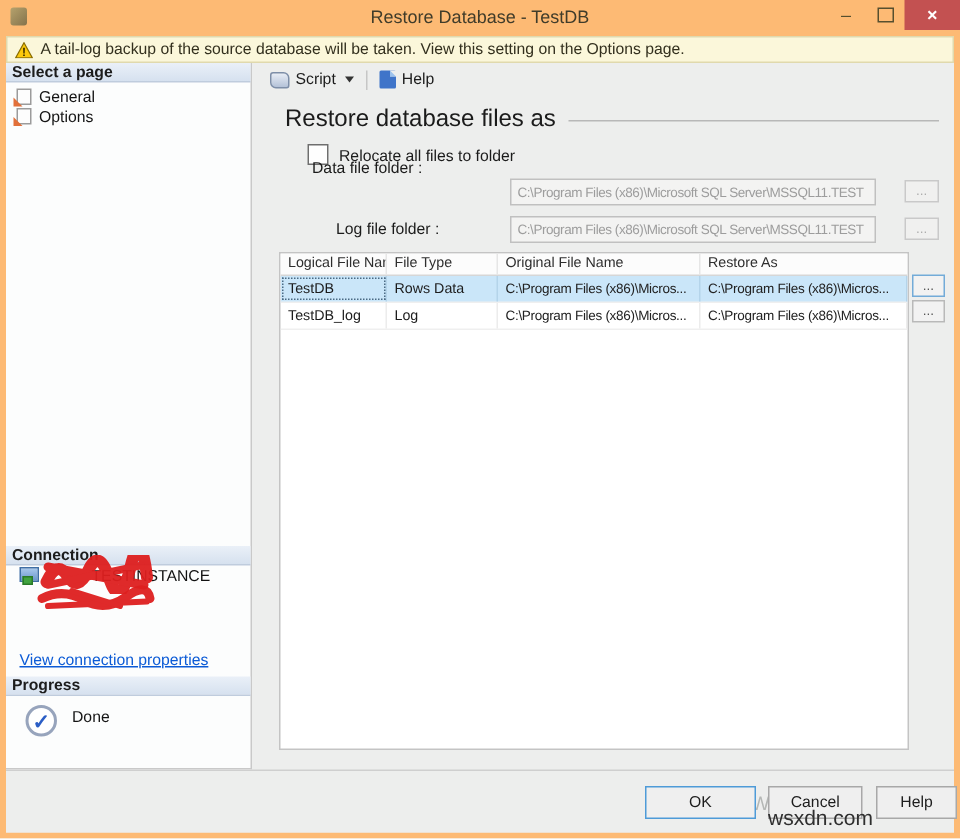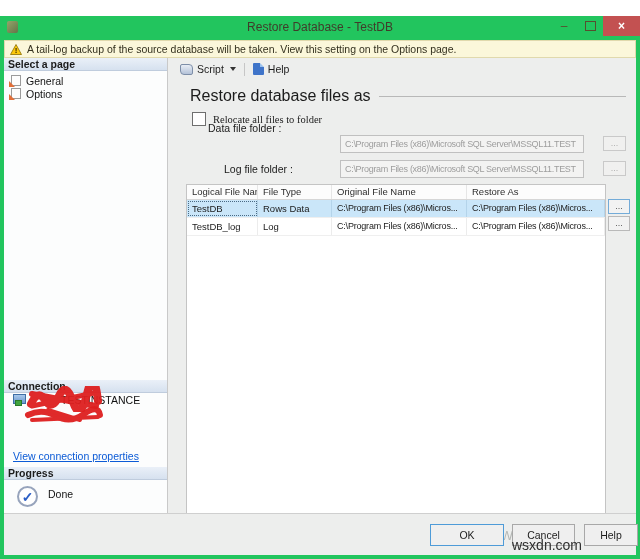--- a/index.html
+++ b/index.html
@@ -1,21 +1,21 @@
 <!DOCTYPE html>
 <html><head>
 <meta charset="utf-8">
 <style>
   html,body{margin:0;padding:0;}
   body{
     width:640px;height:559px;overflow:hidden;position:relative;
     font-family:"Liberation Sans",sans-serif;
     -webkit-font-smoothing:antialiased;
   }
-  .window{position:absolute;inset:0;background:#22c55e;margin-top:16px;}
+  .window{position:absolute;inset:0;background:#fdba74;}
 
   
   .titlebar{position:absolute;left:0;top:0;right:0;height:23px;}
   .window-icon{position:absolute;left:7px;top:5px;width:11px;height:12px;
     background:linear-gradient(135deg,#a99e6c,#6f6644);border-radius:2px;opacity:.85;}
   .window-title{position:absolute;left:0;right:0;top:0;height:23px;line-height:23px;
     text-align:center;font-size:12px;color:#403c2a;}
   .win-controls{position:absolute;right:0;top:0;height:20px;display:flex;}
   .win-btn{width:26px;height:20px;display:flex;align-items:center;justify-content:center;
     font-size:12px;color:#564f2e;cursor:default;}
@@ -74,22 +74,22 @@
     border-top:4px solid #333;margin-left:2px;}
   .tb-sep{width:1px;height:13px;background:#c6c6c6;margin:0 3px;}
   .help-icon{width:11px;height:12px;background:#3f74c9;border-radius:1px;position:relative;}
   .help-icon::after{content:"";position:absolute;right:0;top:0;
     border-top:4px solid #edeeed;border-left:4px solid #9cc2ee;}
 
   .group-row{position:absolute;left:21px;right:10px;top:29px;display:flex;align-items:center;
     gap:8px;font-size:16px;color:#1b1b1b;}
   .hline{flex:1;height:1px;background:#b8b8b8;}
 
-  .checkbox-row{position:absolute;left:23px;top:54px;display:flex;align-items:center;gap:7px;
-    font-size:10.5px;color:#1b1b1b;font-family:Liberation Serif, serif;}
+  .checkbox-row{position:absolute;left:36px;top:54px;display:flex;align-items:flex-end;gap:7px;
+    font-size:10.5px;color:#1b1b1b;}
   .checkbox{width:12px;height:12px;background:#fefefe;border:1px solid #6e6e6e;box-sizing:content-box;}
 
   .field-label{position:absolute;font-size:10.5px;color:#1b1b1b;}
   .lbl-data{left:39px;top:64px;}
   .lbl-log{left:39px;top:105px;padding-left:16px;}
   .field-input{position:absolute;left:171px;width:238px;height:16px;background:#f3f3f2;
     border:1px solid #c0c0c0;color:#9d9d9d;font-size:9px;letter-spacing:-0.3px;line-height:16px;
     padding-left:4px;white-space:nowrap;overflow:hidden;box-sizing:content-box;}
   .inp-data{top:77px;}
   .inp-log{top:102px;}

